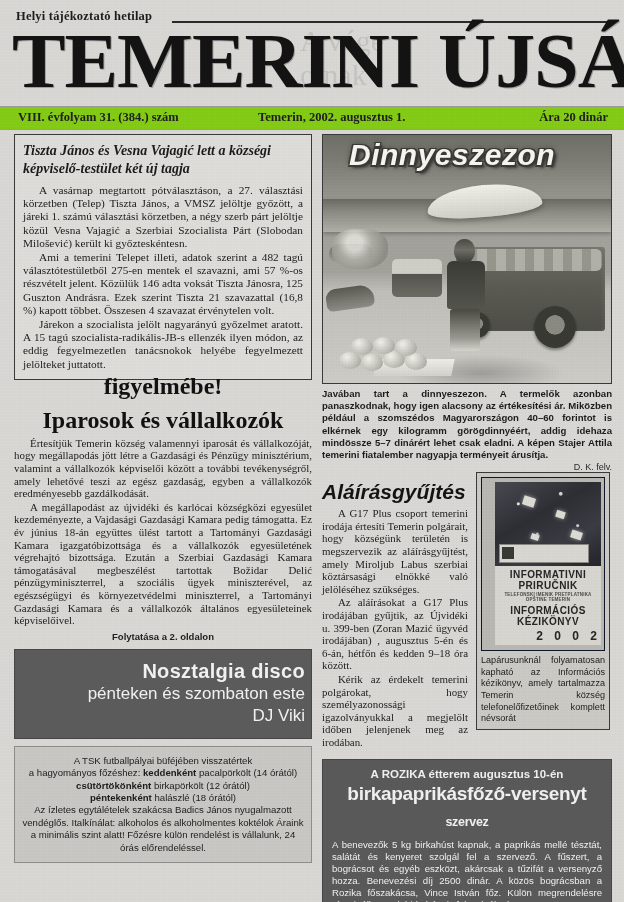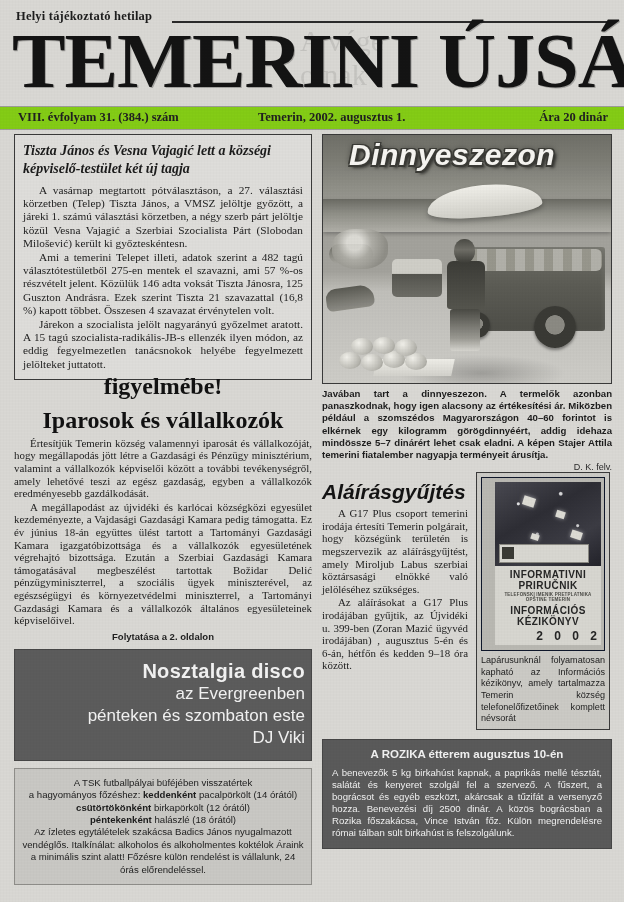--- a/index.html
+++ b/index.html
@@ -492,21 +492,20 @@
     <div>
       <div class="headline2" style="margin-top:-6px">figyelmébe!</div>
       <div class="headline2">Iparosok és vállalkozók</div>
       <p class="body narrow">Értesítjük Temerin község valamennyi iparosát és vállalkozóját, hogy megállapodás jött létre a Gazdasági és Pénzügy minisztérium, valamint a vállalkozók képviselői között a további tevékenységről, amely lehetővé teszi az egész gazdaság, egyben a vállalkozók eredményesebb gazdálkodását.</p>
       <p class="body narrow">A megállapodást az újvidéki és karlócai községközi egyesület kezdeményezte, a Vajdasági Gazdasági Kamara pedig támogatta. Ez év június 18-án együttes ülést tartott a Tartományi Gazdasági Kamara igazgatóbizottsága és a vállalkozók egyesületének végrehajtó bizottsága. Ezután a Szerbiai Gazdasági Kamara  támogatásával megbeszélést tartottak Božidar Delić pénzügyminiszterrel, a szociális ügyek miniszterével, az egészségügyi és környezetvédelmi miniszterrel, a Tartományi Gazdasági Kamara és a vállalkozók általános egyesületeinek képviselőivel.</p>
       <div class="continued">Folytatása a 2. oldalon</div>
     </div>
 
     <div class="disco">
       <div class="l1">Nosztalgia disco</div>
-      <div class="l2">az Evergreenben</div>
       <div class="l3">pénteken és szombaton este</div>
       <div class="l4">DJ Viki</div>
     </div>
 
     <div class="tsk">
       <div>A TSK futballpályai büféjében visszatértek</div>
       <div><span>a hagyományos főzéshez: </span><b>keddenként</b><span> pacalpörkölt (14 órától)</span></div>
       <div><b>csütörtökönként</b><span> birkapörkölt (12 órától)</span></div>
       <div><b>péntekenként</b><span> halászlé (18 órától)</span></div>
       <div>Az ízletes egytálételek szakácsa Badics János nyugalmazott vendéglős. Italkínálat: alkoholos és alkoholmentes koktélok Áraink a minimális szint alatt! Főzésre külön rendelést is vállalunk, 24 órás előrendeléssel.</div>
@@ -547,20 +546,21 @@
     </div>
 
     <div class="photo-caption">Javában tart a dinnyeszezon. A termelők azonban panaszkodnak, hogy igen alacsony az értékesítési ár. Miközben például a szomszédos Magyarországon 40–60 forintot is elkérnek egy kilogramm görögdinnyéért, addig idehaza mindössze 5–7 dinárért lehet csak eladni. A képen Stajer Attila temerini fiatalember nagyapja terményeit árusítja.</div>
     <div class="credit">D. K. felv.</div>
 
     <div class="two-col">
       <div class="tc-text">
         <div class="alairas-head">Aláírásgyűjtés</div>
         <p class="body narrow">A G17 Plus csoport temerini irodája értesíti Temerin polgárait, hogy községünk területén is megszervezik az aláírásgyűjtést,  amely Miroljub Labus szerbiai köztársasági elnökké való  jelöléséhez szükséges.</p>
         <p class="body narrow">Az aláírásokat a G17 Plus irodájában gyűjtik, az Újvidéki u.  399-ben (Zoran Mazić ügyvéd irodájában) , augusztus 5-én és  6-án, hétfőn és kedden 9–18 óra között.</p>
+        <p class="body narrow">Kérik az érdekelt temerini polgárokat, hogy személyazonossági igazolványukkal a megjelölt időben jelenjenek meg az irodában.</p>
       </div>
 
       <div class="tc-aside">
         <div class="book-frame">
           <div class="book-cover">
             <div class="book-art">
               <div class="flake" style="left:26%; top:18%; width:12px; height:9px;"></div>
               <div class="flake" style="left:58%; top:34%; width:9px; height:7px;"></div>
               <div class="flake" style="left:72%; top:58%; width:11px; height:8px;"></div>
               <div class="flake" style="left:34%; top:62%; width:8px; height:6px;"></div>
@@ -571,19 +571,20 @@
             <div class="book-line bl2">INFORMÁCIÓS KÉZIKÖNYV</div>
             <div class="book-line bl3">2 0 0 2</div>
           </div>
           <div class="book-caption">Lapárusunknál folyamatosan kapható az Információs kézikönyv, amely tartalmazza Temerin község telefonelőfizetőinek komplett névsorát</div>
         </div>
       </div>
     </div>
 
     <div class="rozika">
       <div class="rz-l1">A ROZIKA étterem augusztus 10-én</div>
+      <div class="rz-l2"><span>birkapaprikásfőző-versenyt</span><span class="small"> szervez</span></div>
       <div class="rz-p">A benevezők 5 kg birkahúst kapnak, a paprikás mellé tésztát, salátát és kenyeret szolgál fel a szervező. A fűszert, a bográcsot és egyéb eszközt, akárcsak a tűzifát a versenyző hozza. Benevezési díj 2500 dinár. A közös bográcsban a Rozika főszakácsa, Vince István főz. Külön megrendelésre római tálban sült birkahúst is felszolgálunk.</div>
 
     </div>
 
   </div>
 
 </div>
 
 </body></html>

